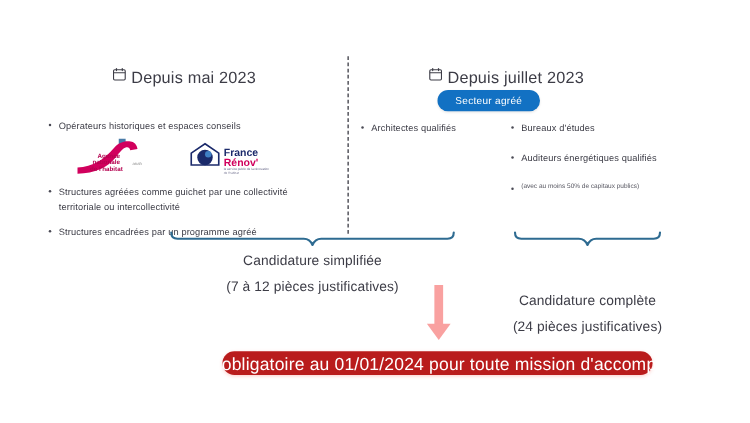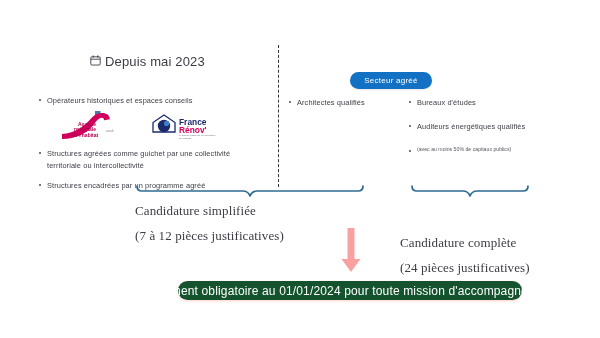--- a/index.html
+++ b/index.html
@@ -73,39 +73,39 @@
 
   
   .logo-wrap { position: absolute; }
 
   
   .brace { position: absolute; }
 
   
   .caption {
     position: absolute;
+    text-align: center;
     color: #3c3c46;
-    font-size: 13px;
+    font-size: 11px;
     letter-spacing: .1px;
     white-space: nowrap;
-    font-family: Liberation Serif, serif;
   }
   .caption .line2 { display: block; margin-top: 9px; }
 
   
   .arrow { position: absolute; }
 
   
   .banner {
     position: absolute;
     display: flex; align-items: center; justify-content: center;
-    background: #14532d;
+    background: #b91c1c;
     color: #ffffff;
     border-radius: 12px;
-    font-size: 12px;
+    font-size: 14px;
     letter-spacing: .15px;
     height: 19px;
     white-space: nowrap;
     box-shadow: 0 1px 3px rgba(250,96,85,.30);
   }
 </style>
 </head>
 <body>
 
 <div id="canvas">
@@ -159,20 +159,31 @@
       <text x="29" y="13.6" font-family="'Liberation Sans',sans-serif" font-size="8.4" fill="#1b2a6b" font-weight="bold">France</text>
       <text x="29" y="21.6" font-family="'Liberation Sans',sans-serif" font-size="8.4" fill="#d1005d" font-weight="bold">Rénov'</text>
       <text x="29" y="25.4" font-family="'Liberation Sans',sans-serif" font-size="2.5" fill="#6a6a8a">le service public de la rénovation</text>
       <text x="29" y="28" font-family="'Liberation Sans',sans-serif" font-size="2.5" fill="#6a6a8a">de l'habitat</text>
     </svg>
     
     
     
   </div>
 
+  <div class="date-row" style="left:343px; top:52px;">
+    <span class="cal-icon">
+      <svg width="11" height="11" viewBox="0 0 16 16">
+        <rect x="1.2" y="2.6" width="13.6" height="12" rx="1.4" fill="none" stroke="#3c3c46" stroke-width="1.3"></rect>
+        <line x1="1.2" y1="6.1" x2="14.8" y2="6.1" stroke="#3c3c46" stroke-width="1.3"></line>
+        <line x1="4.6" y1="1.1" x2="4.6" y2="3.6" stroke="#3c3c46" stroke-width="1.3" stroke-linecap="round"></line>
+        <line x1="11.4" y1="1.1" x2="11.4" y2="3.6" stroke="#3c3c46" stroke-width="1.3" stroke-linecap="round"></line>
+      </svg>
+    </span>
+    <span class="date-label">Depuis juillet 2023</span>
+  </div>
 
   <div class="pill" style="left:350px; top:72px; width:82px;">Secteur agréé</div>
 
   <div class="bullets" style="left:288px; top:97px; width:90px;">
     <div class="bullet">
       <span>Architectes qualifiés</span>
     </div>
   </div>
 
   <div class="bullets" style="left:408px; top:97px; width:150px;">

